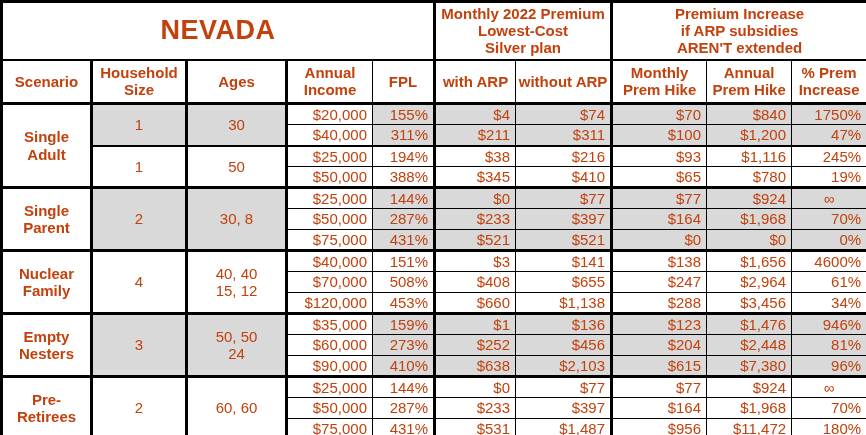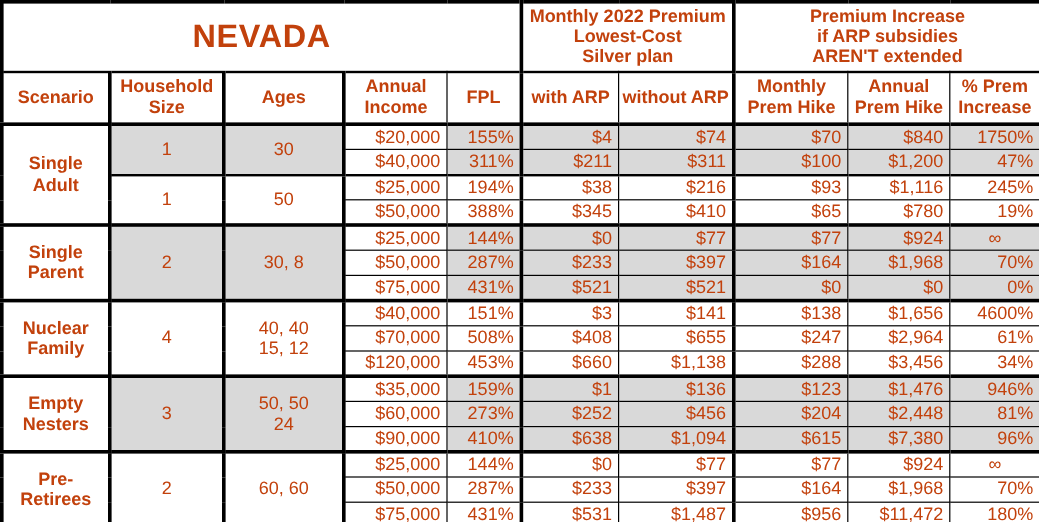--- a/index.html
+++ b/index.html
@@ -194,21 +194,21 @@
           <td class="right shaded">$252</td>
           <td class="right shaded thickR">$456</td>
           <td class="right bold shaded">$204</td>
           <td class="right bold shaded">$2,448</td>
           <td class="right bold shaded">81%</td>
         </tr>
         <tr>
           <td class="right thickB">$90,000</td>
           <td class="right shaded thickR thickB">410%</td>
           <td class="right shaded thickB">$638</td>
-          <td class="right shaded thickR thickB">$1,094</td>
+          <td class="right shaded thickR thickB">$2,103</td>
           <td class="right bold shaded thickB">$615</td>
           <td class="right bold shaded thickB">$7,380</td>
           <td class="right bold shaded thickB">96%</td>
         </tr>
         <tr>
           <td class="center scenario pre thickR thickB" rowspan="3">Pre-
 Retirees</td>
           <td class="center thickR thickB" rowspan="3">2</td>
           <td class="center pre thickR thickB" rowspan="3">60, 60</td>
           <td class="right">$25,000</td>

